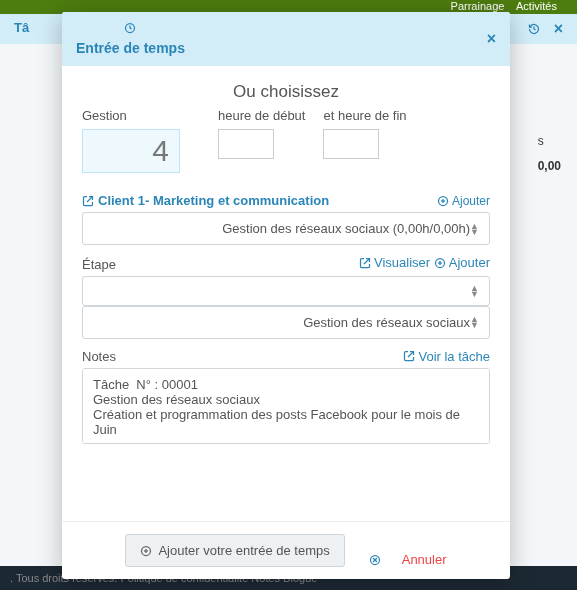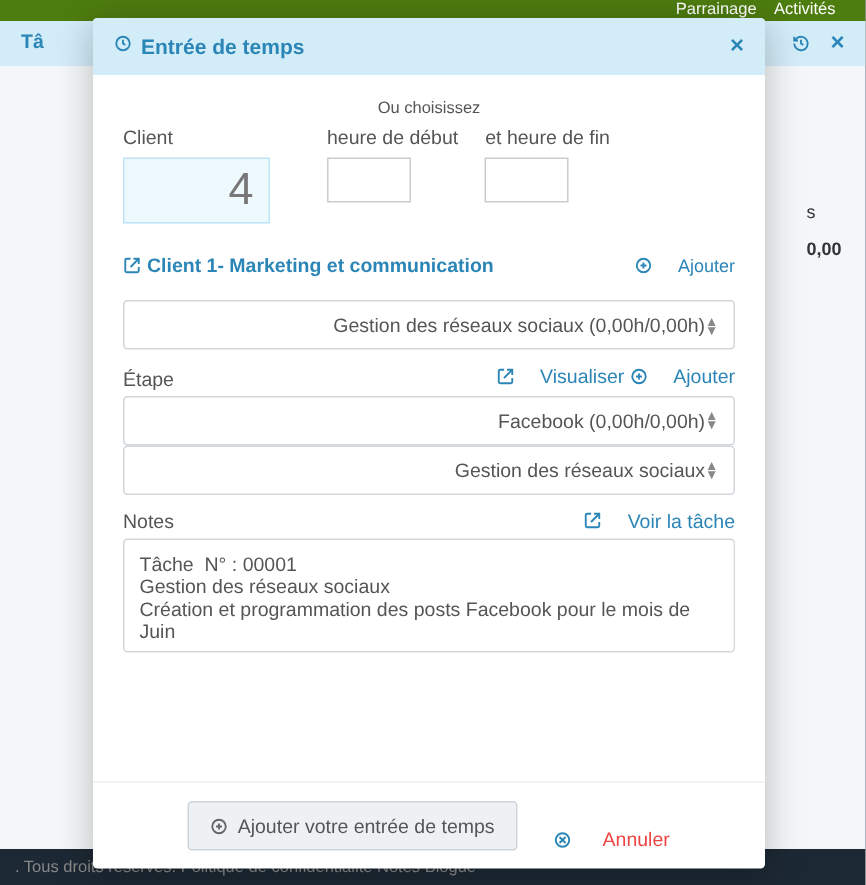--- a/index.html
+++ b/index.html
@@ -32,51 +32,51 @@
   .dialog {
     position:absolute;top:12px;left:62px;width:448px;height:567px;
     background:#fff;border-radius:3px;box-shadow:0 4px 24px rgba(0,0,0,.25);
     display:flex;flex-direction:column;
   }
   .dialog-header{
     background:#d2ecf8;border-radius:3px 3px 0 0;
     padding:10px 14px;display:flex;align-items:center;justify-content:space-between;
     color:#2b86b7;font-weight:600;font-size:14px;
   }
-  .dialog-header .title{display:flex;align-items:flex-start;gap:6px;}
+  .dialog-header .title{display:flex;align-items:center;gap:6px;flex-direction:column;}
   .close-x{color:#2b86b7;font-weight:700;cursor:pointer;font-size:16px;}
   .dialog-body{padding:16px 20px 14px;flex:1;overflow:auto;}
   .date-row{margin-bottom:18px;}
   .date-picker{
     color:#2b86b7;font-size:22px;font-weight:500;display:inline-flex;
     align-items:center;gap:6px;cursor:pointer;
   }
   .caret-down{
     width:0;height:0;border-left:5px solid transparent;
     border-right:5px solid transparent;border-top:6px solid #2b86b7;
   }
-  .or-row{text-align:center;margin-bottom:6px;color:#555;font-size:11px;}
+  .or-row{text-align:center;margin-bottom:6px;color:#555;font-size:17px;}
   .time-row{display:flex;gap:18px;margin-bottom:20px;}
   .time-col{display:flex;flex-direction:column;gap:6px;flex:0 0 auto;}
   .time-col label{font-size:13px;color:#555;}
   .hours-input{
     width:98px;height:44px;border:1px solid #bfe4f6;background:#eef9fd;
     font-size:30px;text-align:right;padding:4px 10px;color:#777;
   }
   .small-input{
     width:56px;height:30px;border:1px solid #ccc;background:#fff;
     font-size:13px;padding:2px 4px;
   }
   .section-head{
     display:flex;justify-content:space-between;align-items:center;
-    margin-bottom:16px;margin-top:6px;
+    margin-bottom:4px;margin-top:6px;
   }
   .section-head .left-link{color:#2b86b7;font-weight:600;font-size:13px;display:inline-flex;gap:4px;align-items:center;}
   .section-head .right-links{display:flex;gap:10px;font-size:12px;}
-  .link{color:#2b86b7;cursor:pointer;display:inline-flex;align-items:center;gap:17px;}
+  .link{color:#2b86b7;cursor:pointer;display:inline-flex;align-items:center;gap:3px;}
   .label-small{font-size:13px;color:#555;margin-top:10px;margin-bottom:4px;display:block;}
   .label-row{display:flex;justify-content:space-between;align-items:flex-end;margin-top:10px;margin-bottom:4px;}
   .select-box{
     border:1px solid #d1d6da;border-radius:3px;padding:8px 10px;
     display:flex;justify-content:flex-end;align-items:center;
     font-size:13px;color:#555;background:#fff;cursor:pointer;
   }
   .updown{display:flex;flex-direction:column;gap:0;line-height:6px;font-size:9px;color:#888;}
   .notes-area{
     border:1px solid #d1d6da;border-radius:3px;padding:8px 10px;
@@ -133,21 +133,21 @@
     <span class="close-x">×</span>
   </div>
 
   <div class="dialog-body">
 
 
     <div class="or-row">Ou choisissez</div>
 
     <div class="time-row">
       <div class="time-col">
-        <label>Client</label>
+        <label>Gestion</label>
         <input class="hours-input" value="4" style="">
       </div>
       <div class="time-col" style="margin-left:20px;">
         <label>heure de début</label>
         <input class="small-input" value="" style="">
       </div>
       <div class="time-col">
         <label>et heure de fin</label>
         <input class="small-input" value="" style="">
       </div>
@@ -193,21 +193,20 @@
           <svg class="icon" viewBox="0 0 24 24" fill="none" stroke="#2b86b7" stroke-width="2.5">
               <circle cx="12" cy="12" r="9"></circle>
               <line x1="12" y1="8" x2="12" y2="16"></line>
               <line x1="8" y1="12" x2="16" y2="12"></line>
             </svg>
           <span>Ajouter</span>
         </a>
       </span>
     </div>
     <div class="select-box">
-      <span>Facebook (0,00h/0,00h)</span>
       <span class="updown">▲<br>▼</span>
     </div>
 
     <div class="select-box">
       <span>Gestion des réseaux sociaux</span>
       <span class="updown">▲<br>▼</span>
     </div>
 
     <div class="label-row">
       <span>Notes</span>

